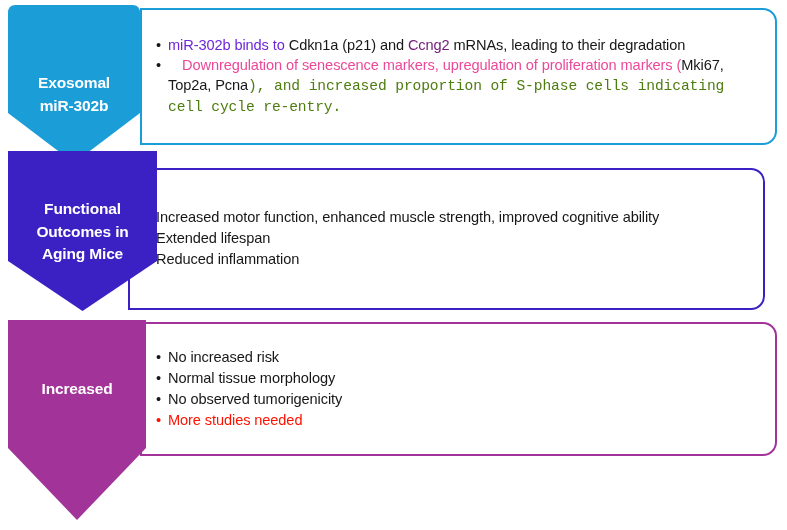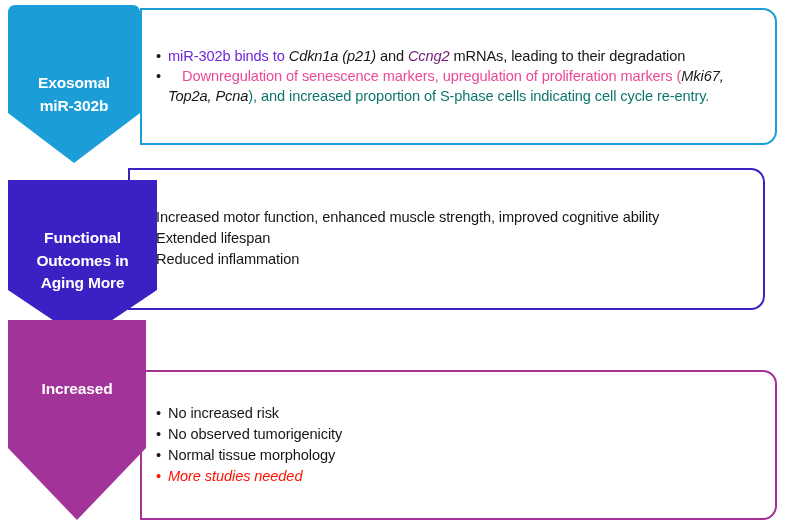--- a/index.html
+++ b/index.html
@@ -56,21 +56,20 @@
   .bullet-item::before {
     content: "\2022";
     position: absolute;
     left: 0;
     top: 0;
   }
   .bullet-item + .bullet-item {
     margin-top: 1px;
   }
   .bullet-item .em {
-    font-style: italic;
   }
   .bullet-item.danger {
     color: #ff1200;
   }
   .bullet-item.danger::before {
     color: #ff1200;
   }
 
   
   .chevron {
@@ -99,58 +98,58 @@
     pointer-events: none;
   }
 </style>
 </head>
 <body>
 
 <div id="diagram" style="background: rgb(255, 255, 255);">
     <div class="content-box" style="left: 140px; top: 8px; width: 637px; height: 137px; border-color: rgb(27, 157, 216);">
       <ul class="bullet-list">
         <li class="bullet-item"><span style="color: #6d28d9;">miR-302b binds to </span><span class="em" style="color: rgb(23, 23, 23);">Cdkn1a (p21)</span><span style="color: rgb(23, 23, 23);"> and </span><span class="em" style="color: #701a75;">Ccng2</span><span style="color: rgb(23, 23, 23);"> mRNAs, leading to their degradation</span></li>
-        <li class="bullet-item"><span style="color: #ec4899; margin-left: 14px;">Downregulation of senescence markers, upregulation of proliferation markers (</span><span class="em" style="color: rgb(23, 23, 23);">Mki67, Top2a, Pcna</span><span style="color: #0f766e;">), and increased proportion of S-phase cells indicating cell cycle re-entry.</span></li>
+        <li class="bullet-item"><span style="color: #ec4899; margin-left: 14px;">Downregulation of senescence markers, upregulation of proliferation markers (</span><span class="em" style="color: rgb(23, 23, 23);">Mki67, Top2a, Pcna</span><span style="color: #4d7c0f; font-family: Liberation Mono, monospace;">), and increased proportion of S-phase cells indicating cell cycle re-entry.</span></li>
       </ul>
     </div>
     <div class="chevron" style="top: 5px; width: 132px; height: 158px;">
       <div class="shape">
         <svg viewBox="0 0 138 158" preserveAspectRatio="none" xmlns="http://www.w3.org/2000/svg">
           <path d="M 8 0 L 130 0 Q 138 0 138 8 L 138 108 L 69 158 L 0 108 L 0 8 Q 0 0 8 0 Z" fill="#1B9DD8"></path>
         </svg>
       </div>
       <div class="chevron-label" style="top: 67px; color: rgb(255, 255, 255);">
         <div>Exosomal</div>
         <div>miR-302b</div>
       </div>
     </div>
     <div class="content-box" style="left: 128px; top: 168px; width: 637px; height: 142px; border-color: rgb(59, 33, 196);">
       <ul class="bullet-list">
         <li class="bullet-item"><span style="color: rgb(23, 23, 23);">Increased motor function, enhanced muscle strength, improved cognitive ability</span></li>
         <li class="bullet-item"><span style="color: rgb(23, 23, 23);">Extended lifespan</span></li>
         <li class="bullet-item"><span style="color: rgb(23, 23, 23);">Reduced inflammation</span></li>
       </ul>
     </div>
-    <div class="chevron" style="top: 180px; width: 149px; height: 160px;">
+    <div class="chevron" style="top: 151px; width: 149px; height: 160px;">
       <div class="shape">
         <svg viewBox="0 0 138 160" preserveAspectRatio="none" xmlns="http://www.w3.org/2000/svg">
           <path d="M 0 0 L 138 0 L 138 0 L 138 110 L 69 160 L 0 110 L 0 0 L 0 0 Z" fill="#3B21C4"></path>
         </svg>
       </div>
       <div class="chevron-label" style="top: 47px; color: rgb(255, 255, 255);">
         <div>Functional</div>
         <div>Outcomes in</div>
-        <div>Aging More</div>
+        <div>Aging Mice</div>
       </div>
     </div>
-    <div class="content-box" style="left: 140px; top: 322px; width: 637px; height: 150px; border-color: rgb(162, 51, 153); margin-top: 48px;">
+    <div class="content-box" style="left: 140px; top: 322px; width: 637px; height: 134px; border-color: rgb(162, 51, 153);">
       <ul class="bullet-list">
         <li class="bullet-item"><span style="color: rgb(23, 23, 23);">No increased risk</span></li>
+        <li class="bullet-item"><span style="color: rgb(23, 23, 23);">Normal tissue morphology</span></li>
         <li class="bullet-item"><span style="color: rgb(23, 23, 23);">No observed tumorigenicity</span></li>
-        <li class="bullet-item"><span style="color: rgb(23, 23, 23);">Normal tissue morphology</span></li>
         <li class="bullet-item danger"><span class="em" style="color: rgb(255, 18, 0);">More studies needed</span></li>
       </ul>
     </div>
     <div class="chevron" style="top: 320px; width: 138px; height: 200px;">
       <div class="shape">
         <svg viewBox="0 0 138 200" preserveAspectRatio="none" xmlns="http://www.w3.org/2000/svg">
           <path d="M 0 0 L 138 0 L 138 0 L 138 128 L 69 200 L 0 128 L 0 0 L 0 0 Z" fill="#A23399"></path>
         </svg>
       </div>
       <div class="chevron-label" style="top: 58px; color: rgb(255, 255, 255);">

